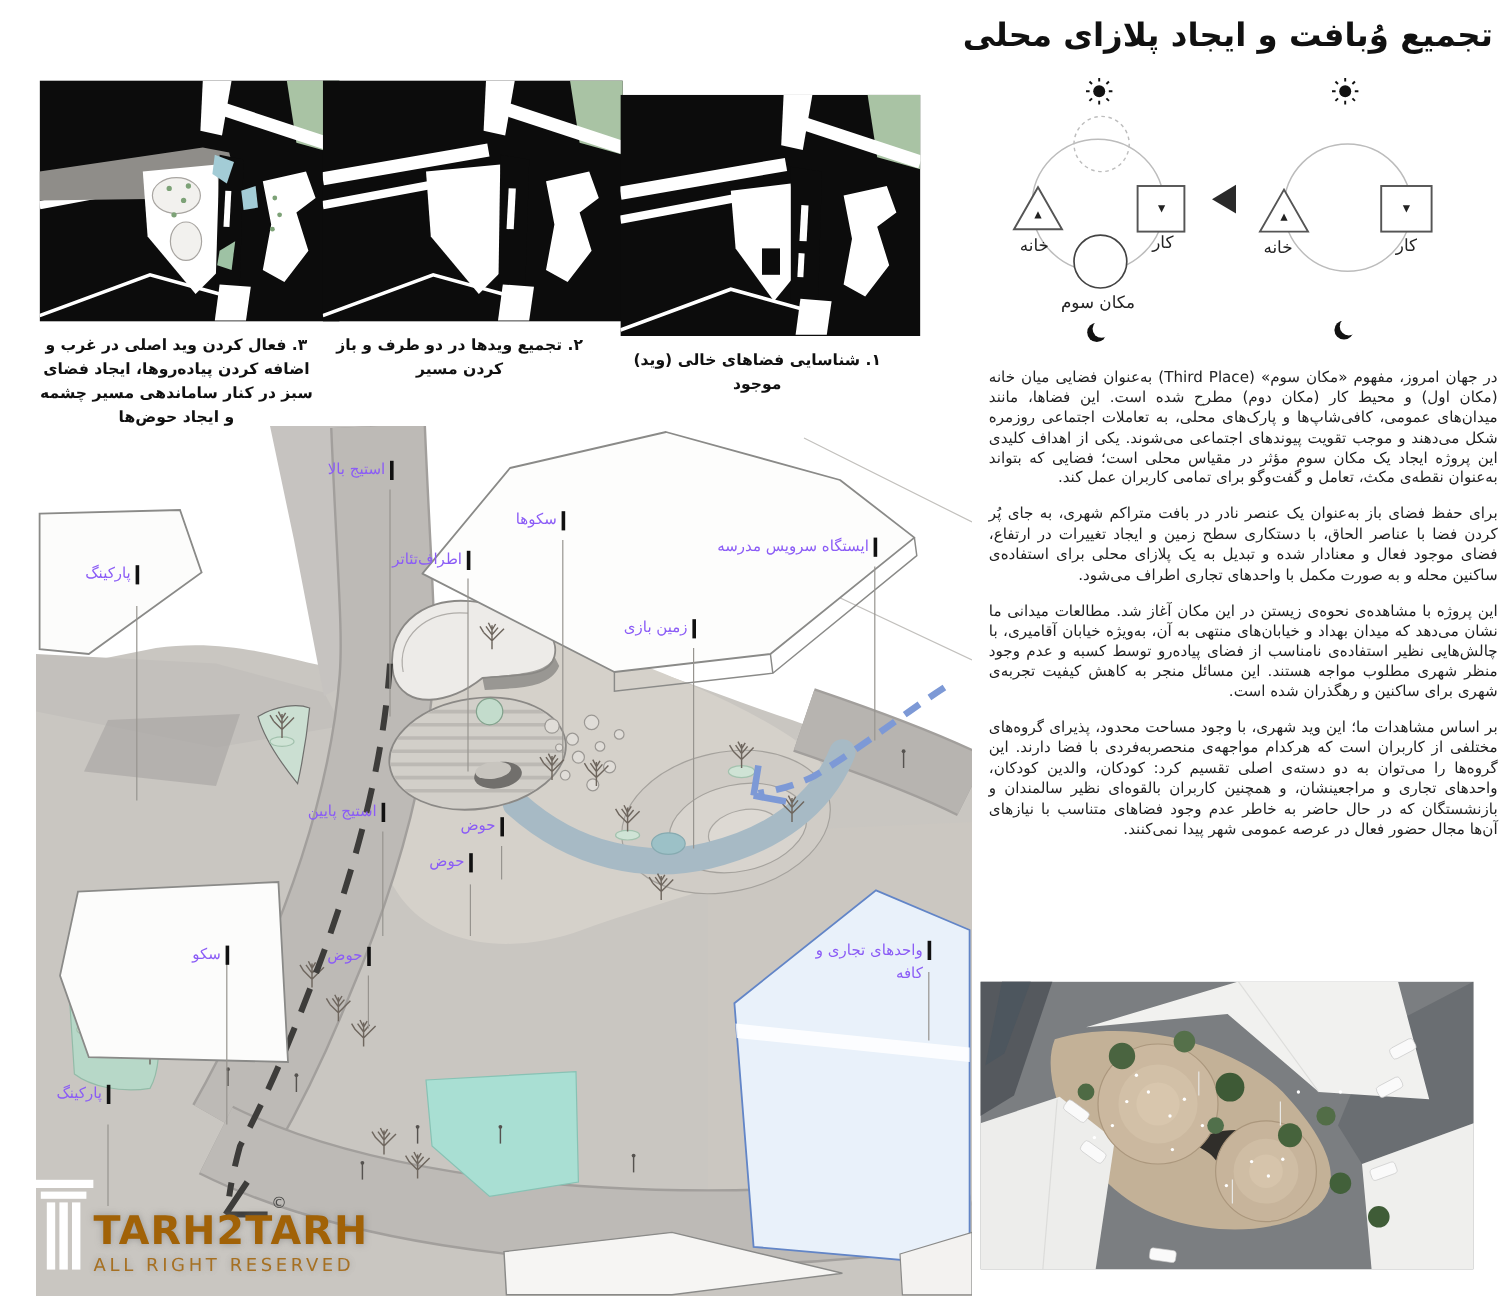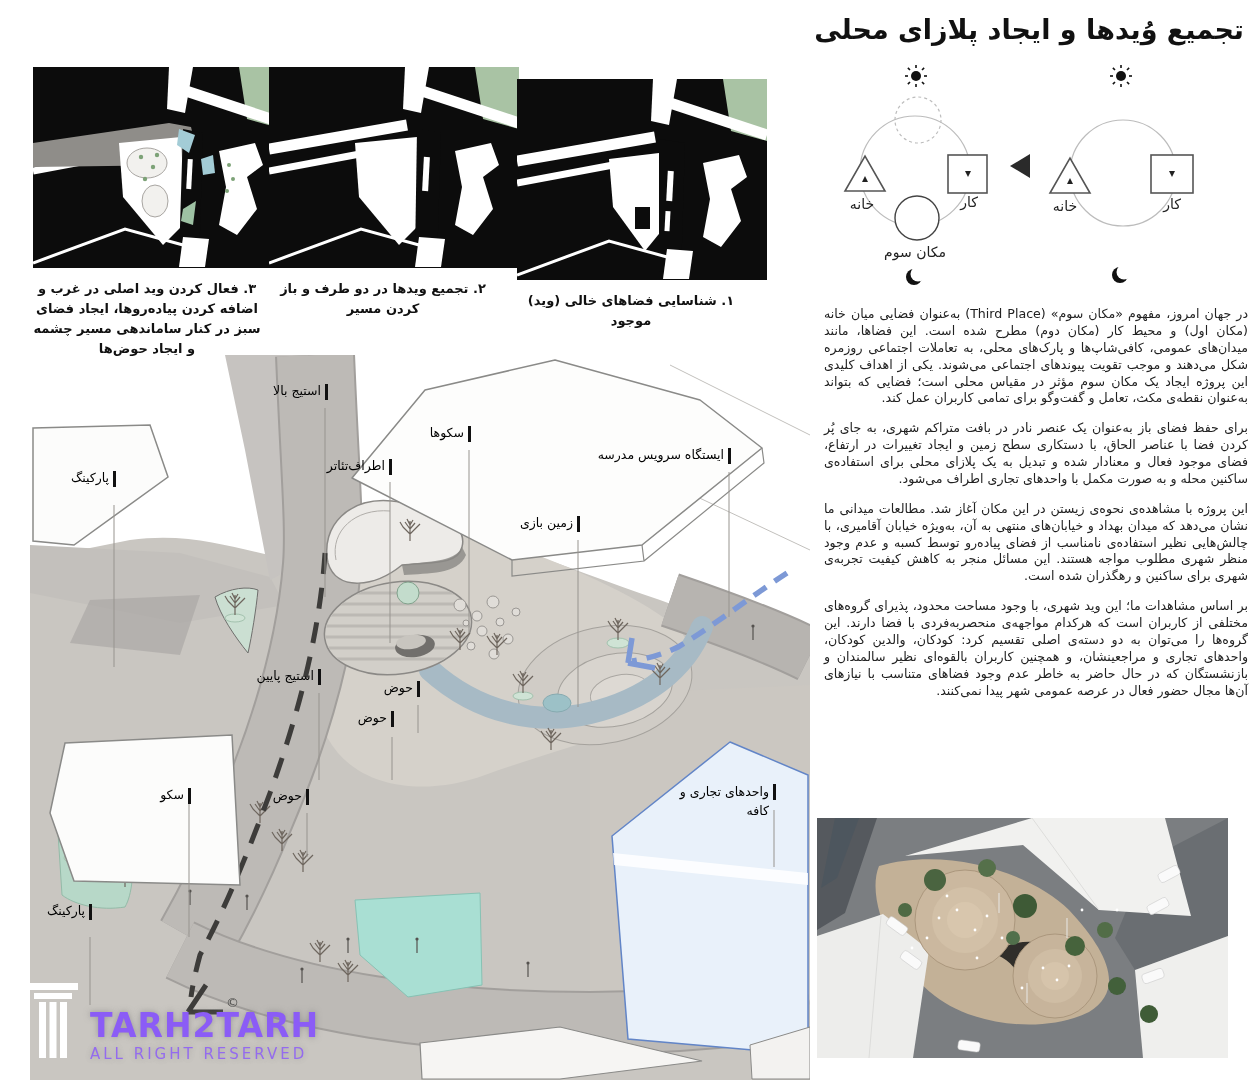--- a/index.html
+++ b/index.html
@@ -16,39 +16,39 @@
   .concept{position:absolute;left:818px;top:56px;width:430px;height:238px;}
   .concept text{font-size:14px;fill:#222;font-family:"DejaVu Sans",sans-serif;}
   
   .article{position:absolute;left:812px;top:306px;width:436px;direction:rtl;text-align:justify;
            font-size:12.6px;line-height:1.34;color:#222;}
   .article p{margin:0 0 13px 12px;}
   .article h3{font-size:13.5px;margin:16px 0 12px 0;font-weight:bold;color:#111;}
   
   .plan{position:absolute;left:30px;top:355px;width:780px;height:725px;}
   .plan svg.site{position:absolute;left:0;top:0;width:780px;height:725px;}
-  .plabel{position:absolute;display:flex;direction:rtl;align-items:flex-start;gap:4px;font-size:12.5px;color:#000000;white-space:nowrap;}
+  .plabel{position:absolute;display:flex;direction:rtl;align-items:flex-start;gap:4px;font-size:12.5px;color:#8b5cf6;white-space:nowrap;}
   .plabel .pbar{width:3px;height:16px;background:#111;flex:none;margin-top:1px;}
   .plabel.wrap{white-space:normal;width:100px;text-align:right;line-height:1.5;}
   
-  .logo{position:absolute;left:28px;top:983px;display:flex;align-items:flex-start;gap:12px;
-        color:#8b5cf6;text-shadow:0 0 6px rgba(120,120,120,.6);}
+  .logo{position:absolute;left:28px;top:983px;display:flex;align-items:flex-start;gap:0;
+        color:#a16207;text-shadow:0 0 6px rgba(120,120,120,.6);}
   .logo-text{margin-top:26px;}
   .logo-name{font-size:33px;font-weight:bold;letter-spacing:1px;line-height:1;}
   .logo-tag{font-size:15px;letter-spacing:3px;opacity:.85;margin-top:3px;}
   
   .render{position:absolute;left:817px;top:818px;width:411px;height:240px;}
   .render svg{display:block;width:411px;height:240px;}
 </style>
 </head>
 <body>
 
 <div class="board">
 
-  <div class="page-title">تجمیع وُیدها و ایجاد پلازای محلی</div>
+  <div class="page-title">تجمیع وُبافت و ایجاد پلازای محلی</div>
 
   <div class="maps-row">
 
     <figure class="map-fig" style="margin:0">
       <svg viewBox="0 0 250 201">
         <rect width="250" height="201" fill="#0c0c0c"></rect>
         <polygon points="206,0 250,0 250,62 214,52" fill="#a9c3a4"></polygon>
         <polygon points="136,0 160,0 152,46 134,42" fill="#fff"></polygon>
         <path d="M147,22 L250,56" stroke="#fff" stroke-width="11"></path>
         <path d="M0,104 L128,80" stroke="#fff" stroke-width="7"></path>

